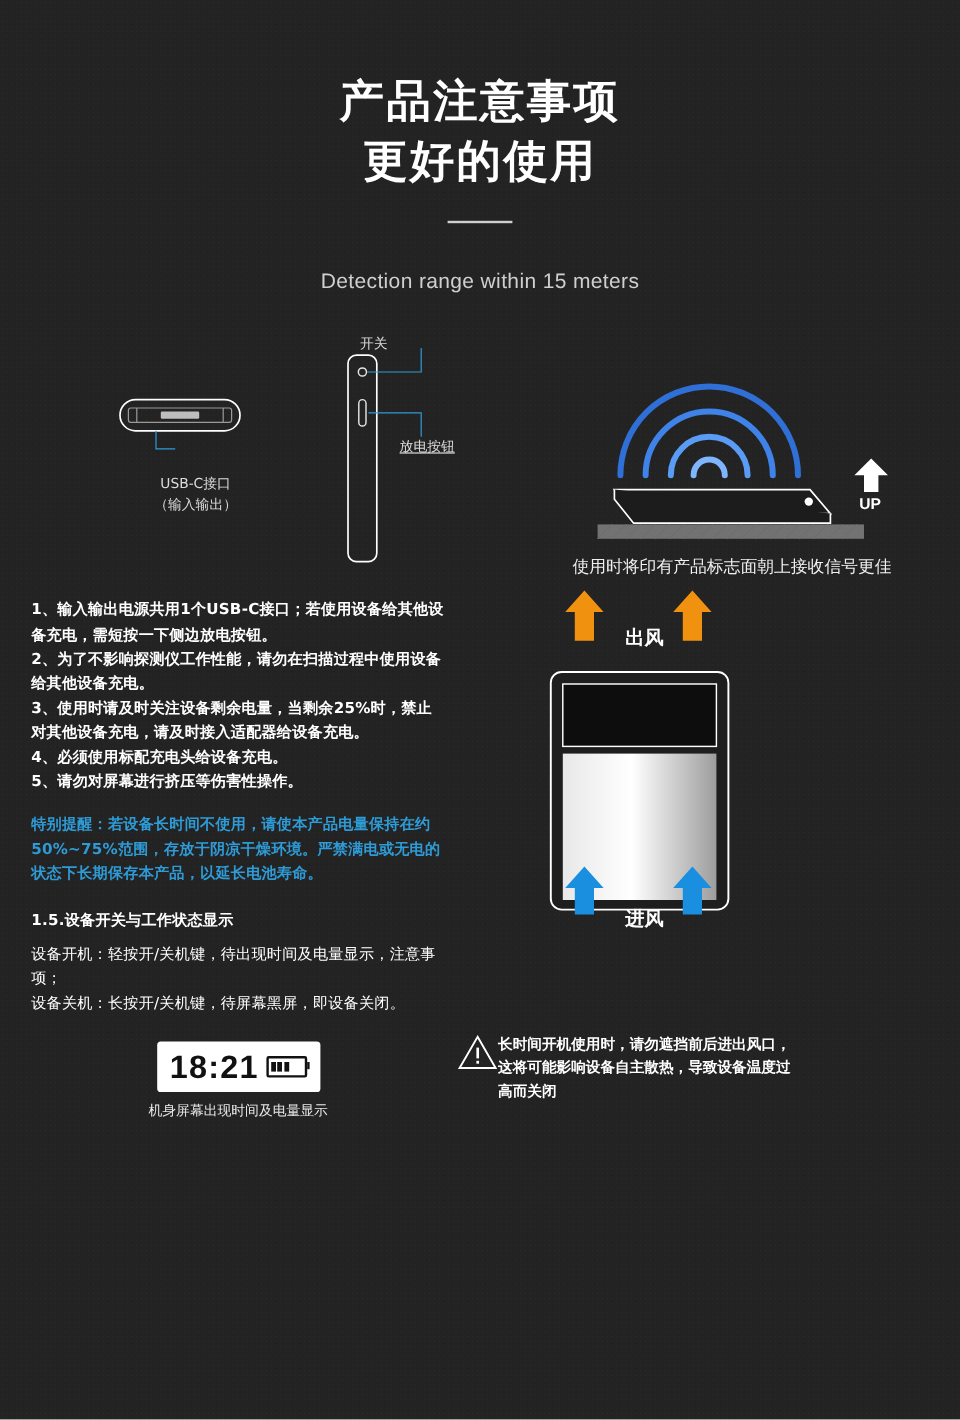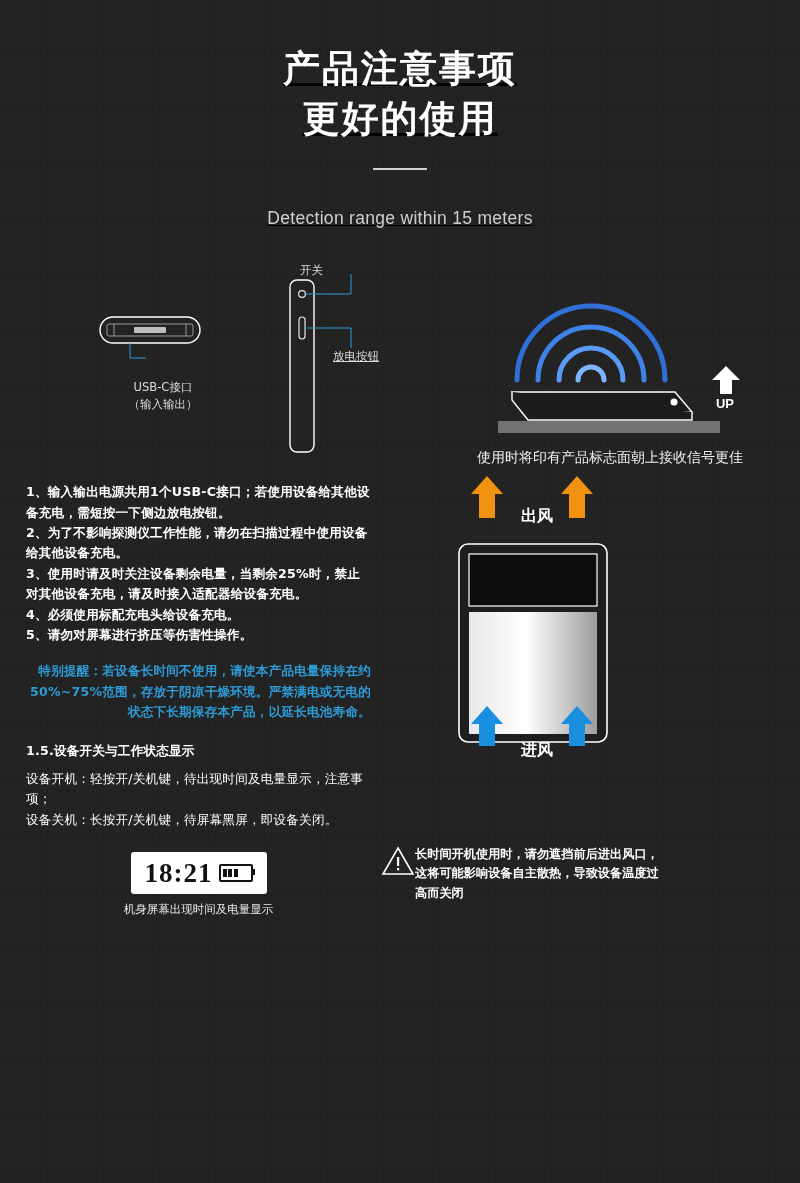--- a/index.html
+++ b/index.html
@@ -7,21 +7,21 @@
   .page{
     position:relative;width:800px;height:1183px;overflow:hidden;
     background:#232323;
     background-image:
       radial-gradient(rgba(255,255,255,0.035) 0.6px, transparent 0.7px),
       radial-gradient(rgba(0,0,0,0.25) 0.6px, transparent 0.7px);
     background-size:4px 4px, 7px 7px;
     background-position:0 0, 2px 3px;
   }
   
-  .hero{padding-top:44px;text-align:center;text-decoration:underline;}
+  .hero{padding-top:60px;text-align:center;}
   .hero h1{
     margin:0;color:#fff;font-size:37px;line-height:1.35;font-weight:700;
     letter-spacing:2px;
   }
   .hero .rule{
     width:54px;height:2px;background:#cfcfcf;margin:24px auto 0;
   }
   .hero .sub{
     margin-top:32px;color:#cfcfcf;font-size:17.5px;line-height:1.85;font-weight:400;
     letter-spacing:.3px;
@@ -33,28 +33,28 @@
   
   .cols{position:relative;display:flex;padding:0 26px;}
   .colL{width:345px;}
   .colR{flex:1;position:relative;}
   .txt{
     color:#fff;font-size:12.6px;line-height:1.62;font-weight:700;
     font-family:"DejaVu Sans","Liberation Sans",sans-serif;
     letter-spacing:.2px;
   }
   .txt .h{display:block;margin-bottom:3px;}
-  .note{color:#2e9bd6;margin-top:16px;text-align:right;}
+  .note{color:#2e9bd6;margin-top:16px;}
   .sec{margin-top:18px;}
   .lcd{
     width:136px;height:42px;margin:22px auto 0;background:#fff;border-radius:3px;
     display:flex;align-items:center;justify-content:center;gap:6px;
   }
   .lcd .t{
-    font-family:Liberation Serif, serif;
+    font-family:Liberation Sans, sans-serif;
     font-size:27px;font-weight:700;color:#111;letter-spacing:1px;
   }
   .batt{width:26px;height:14px;border:2px solid #111;border-radius:2px;position:relative;display:flex;align-items:center;gap:1.5px;padding:0 2px;}
   .batt:after{content:"";position:absolute;right:-4px;top:3px;width:2px;height:6px;background:#111;}
   .batt i{display:block;width:4px;height:8px;background:#111;}
   .cap{color:#e8e8e8;font-size:11.5px;text-align:center;margin-top:8px;
        font-family:"DejaVu Sans","Liberation Sans",sans-serif;}
   .warn{position:absolute;left:10px;bottom:14px;display:flex;gap:0;align-items:flex-start;}
   .warn .w-txt{color:#fff;font-size:12.2px;line-height:1.6;font-weight:700;width:250px;
        font-family:"DejaVu Sans","Liberation Sans",sans-serif;}

